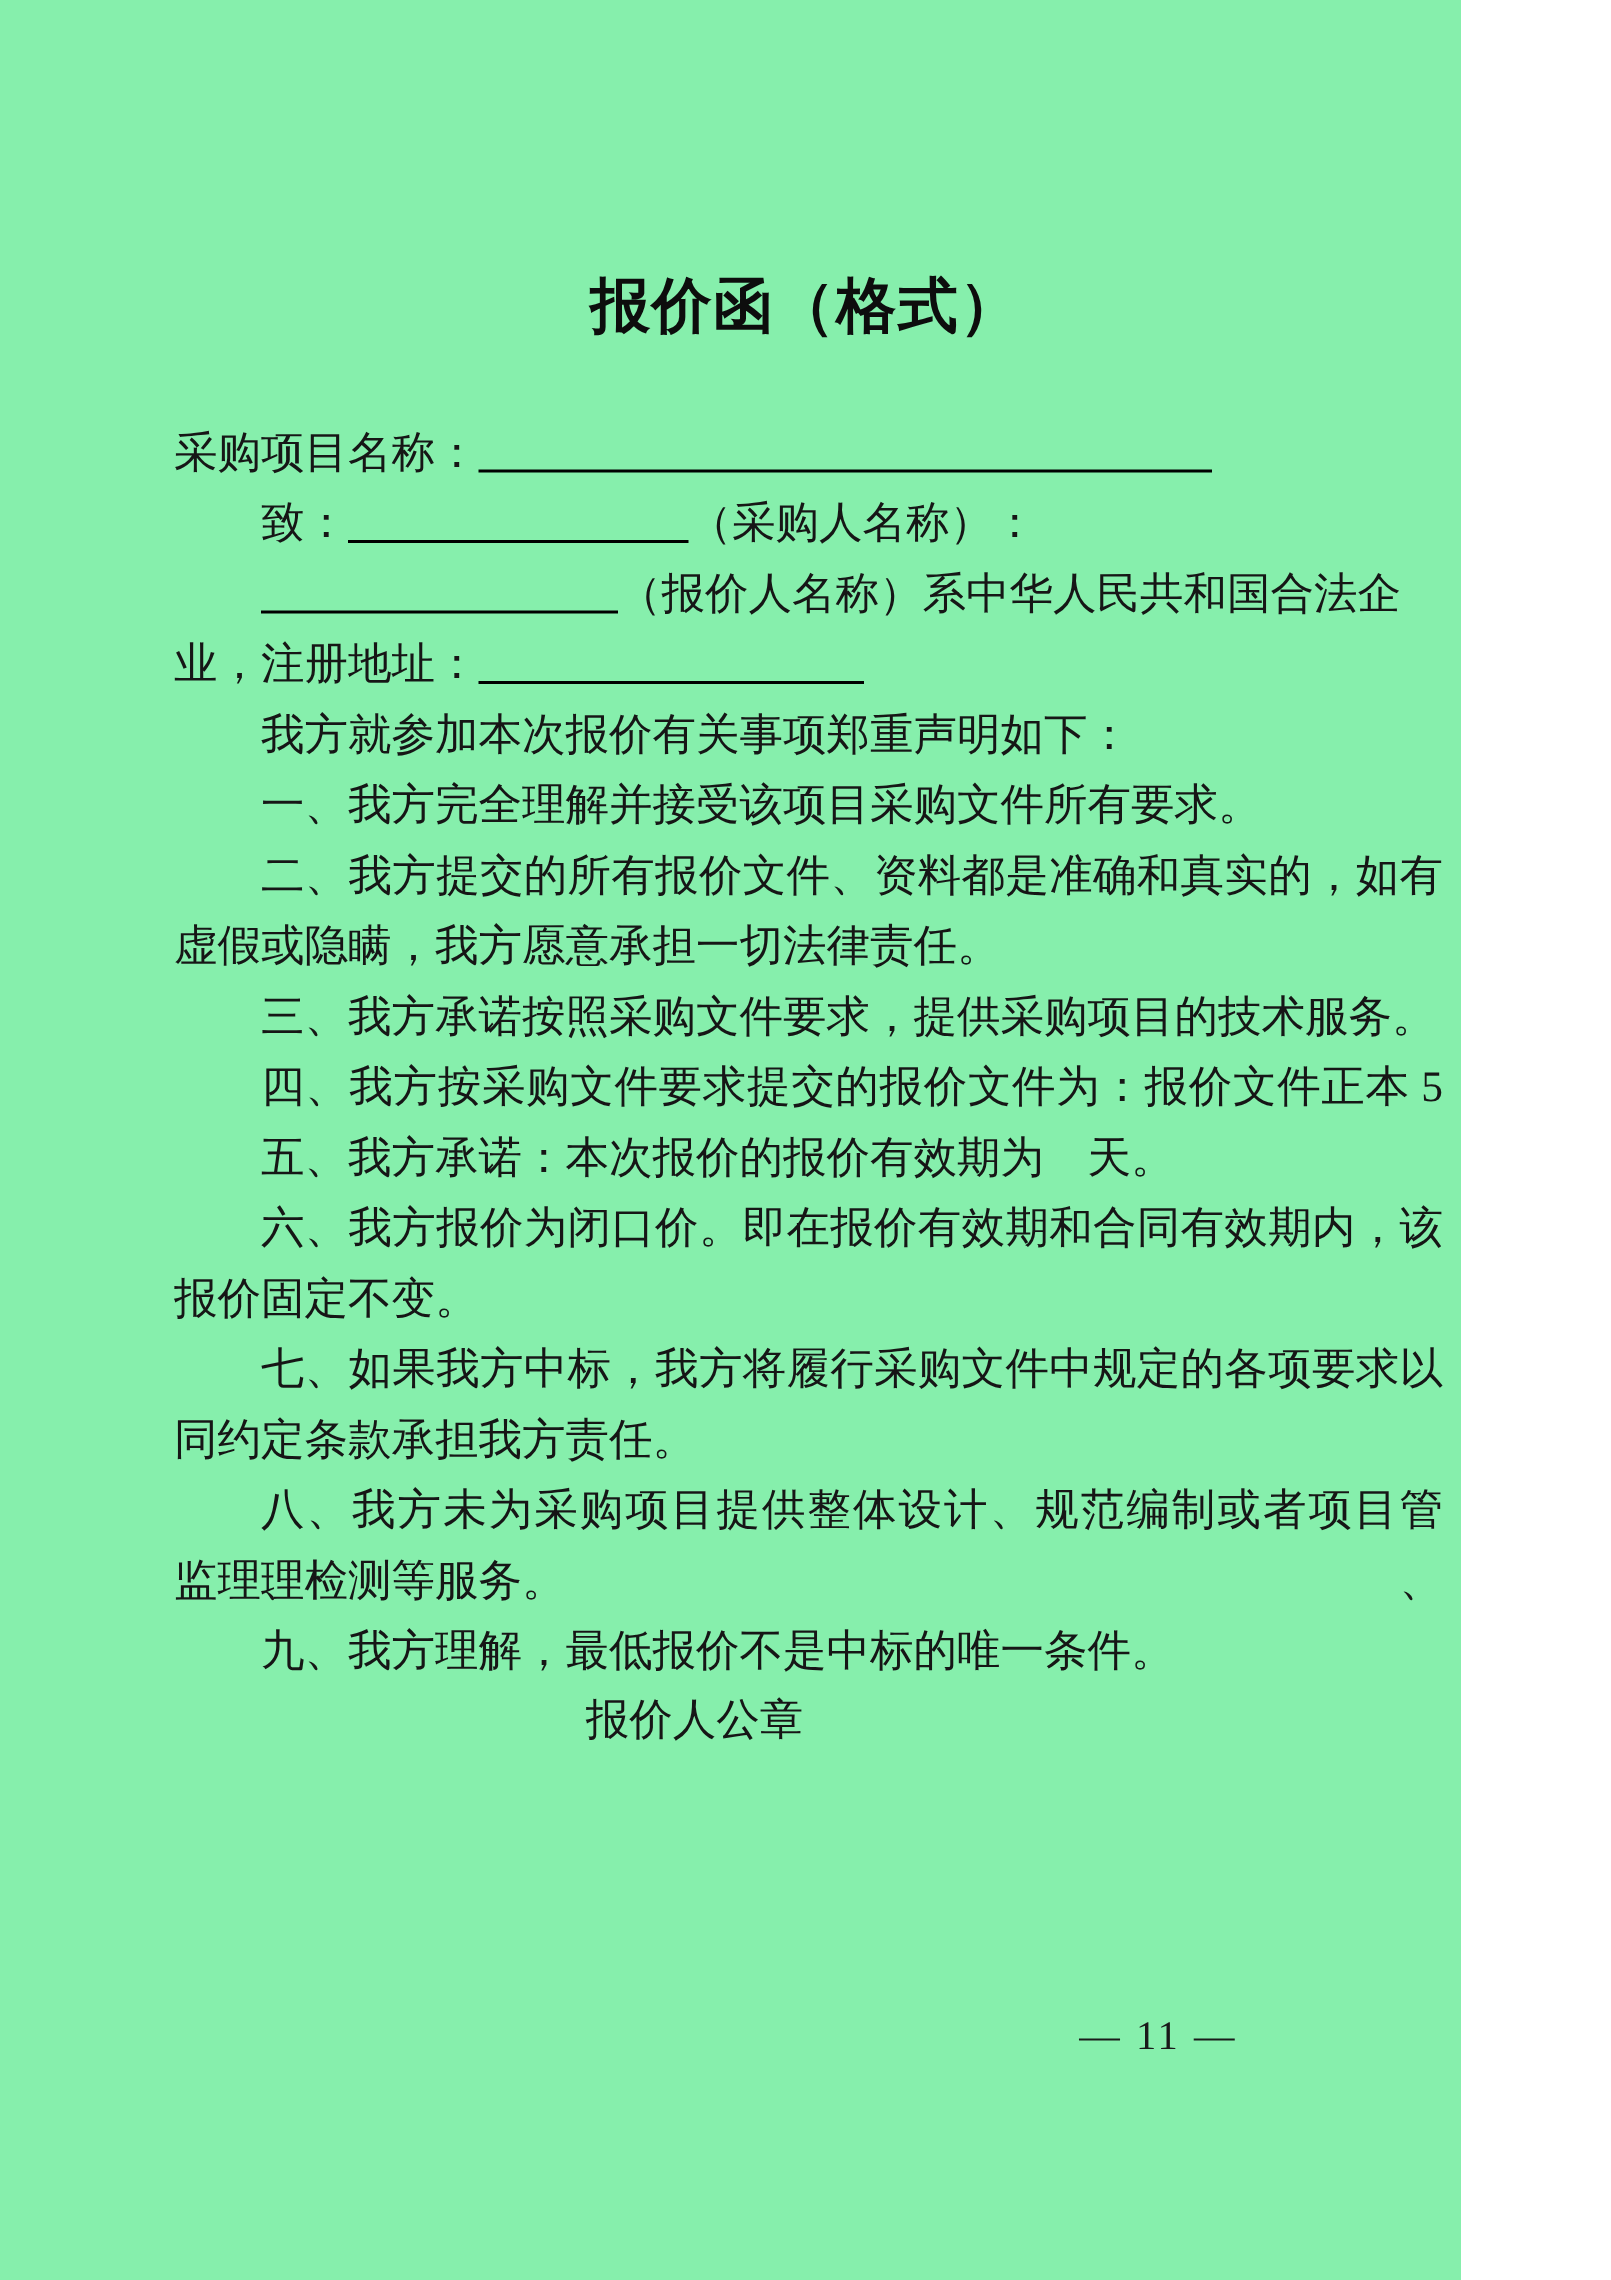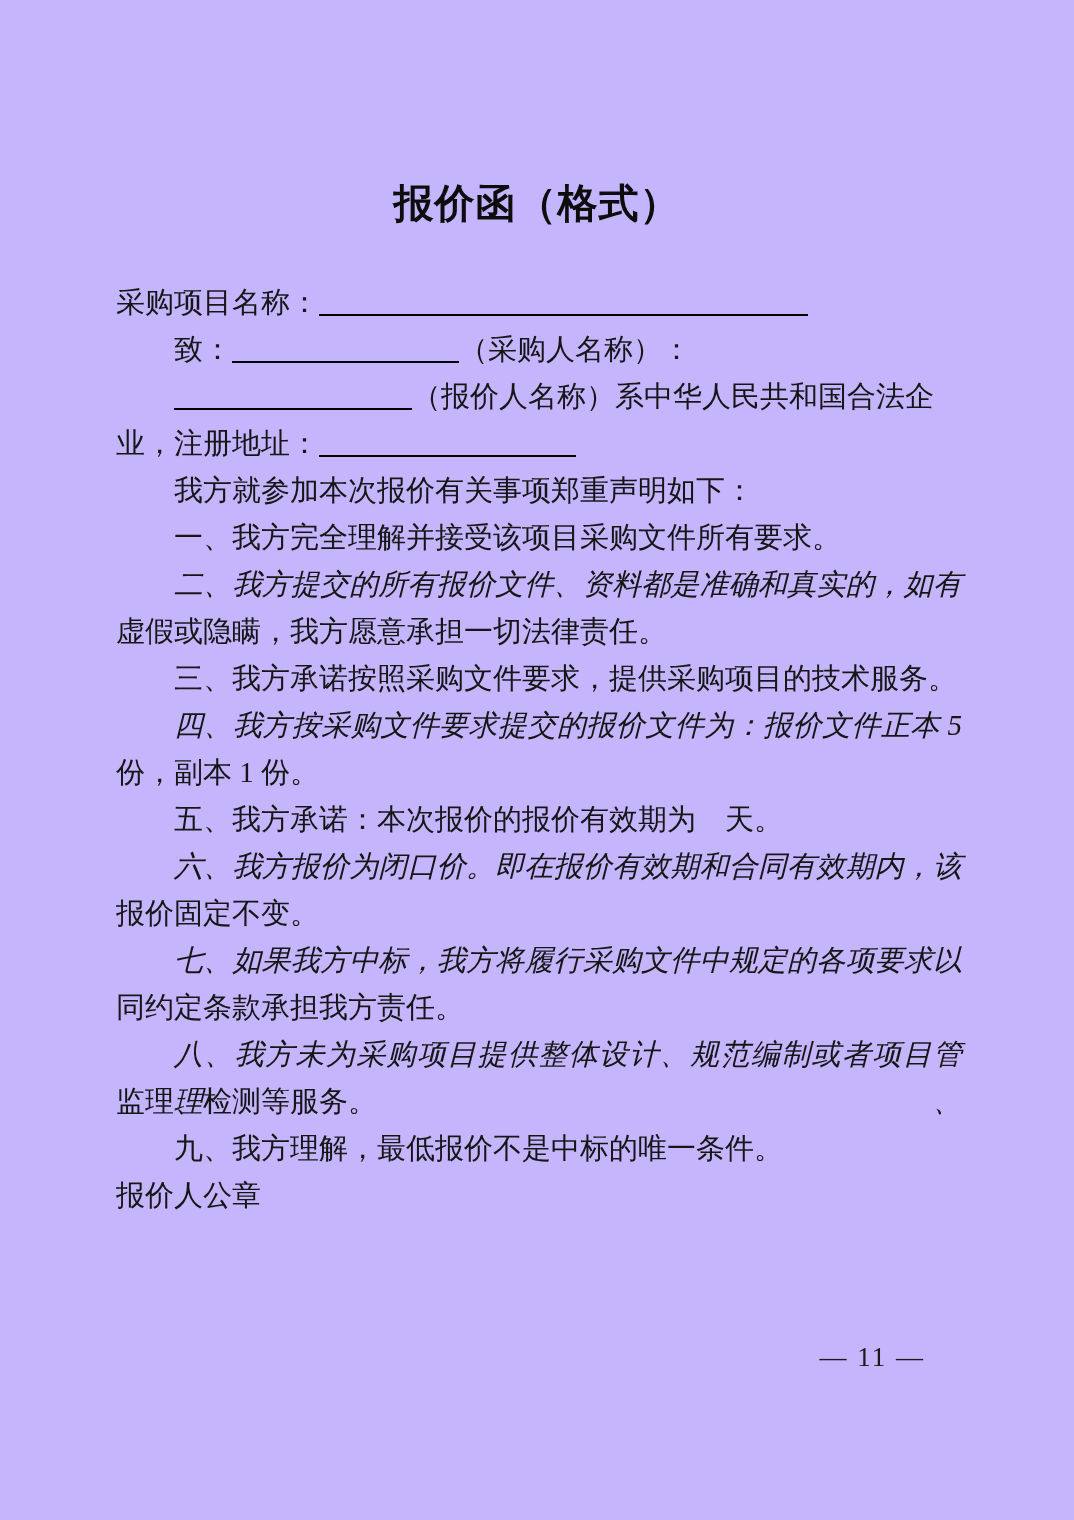--- a/index.html
+++ b/index.html
@@ -1,20 +1,20 @@
 <!DOCTYPE html>
 <html><head>
 <meta charset="utf-8">
 <style>
   html, body { margin: 0; padding: 0; background: #ffffff; }
   .page {
     position: relative;
-    width: 1074px;
+    width: 974px;
     height: 1520px;
-    background: #c4b5fd;
+    background: #86efac;
     color: #161616;
     font-family: "Liberation Serif", serif;
     overflow: hidden;
   }
   .doc-title {
     position: absolute;
     top: 180px;
     left: 114px;
     width: 846px;
     text-align: center;
@@ -32,23 +32,22 @@
     font-size: 29px;
     line-height: 47px;
     color: #161616;
   }
   .line { height: 47px; white-space: nowrap; }
   .line.indent { padding-left: 58px; }
   .line.justify {
     white-space: normal;
     text-align: justify;
     text-align-last: justify;
-    font-style: italic;
   }
-  .line.right { text-align: left; }
+  .line.right { text-align: center; font-family: Liberation Mono, monospace; }
   .blank {
     display: inline-block;
     height: 1em;
     border-bottom: 2px solid #000000;
     vertical-align: -4px;
   }
   .page-number {
     position: absolute;
     top: 1342px;
     right: 149px;
@@ -68,21 +67,20 @@
       <div class="line"><span>采购项目名称：</span><span class="blank" style="width: 489px;"></span></div>
       <div class="line indent"><span>致：</span><span class="blank" style="width: 227px;"></span><span>（采购人名称）：</span></div>
       <div class="line indent"><span class="blank" style="width: 238px;"></span><span>（报价人名称）系中华人民共和国合法企</span></div>
       <div class="line"><span>业，注册地址：</span><span class="blank" style="width: 257px;"></span></div>
       <div class="line indent"><span>我方就参加本次报价有关事项郑重声明如下：</span></div>
       <div class="line indent"><span>一、我方完全理解并接受该项目采购文件所有要求。</span></div>
       <div class="line indent justify"><span>二、我方提交的所有报价文件、资料都是准确和真实的，如有</span></div>
       <div class="line"><span>虚假或隐瞒，我方愿意承担一切法律责任。</span></div>
       <div class="line indent"><span>三、我方承诺按照采购文件要求，提供采购项目的技术服务。</span></div>
       <div class="line indent justify"><span>四、我方按采购文件要求提交的报价文件为：报价文件正本 5</span></div>
-      <div class="line"><span>份，副本 1 份。</span></div>
       <div class="line indent"><span>五、我方承诺：本次报价的报价有效期为　天。</span></div>
       <div class="line indent justify"><span>六、我方报价为闭口价。即在报价有效期和合同有效期内，该</span></div>
       <div class="line"><span>报价固定不变。</span></div>
       <div class="line indent justify"><span>七、如果我方中标，我方将履行采购文件中规定的各项要求以</span></div>
       <div class="line"><span>同约定条款承担我方责任。</span></div>
       <div class="line indent justify"><span>八、我方未为采购项目提供整体设计、规范编制或者项目管理、</span></div>
       <div class="line"><span>监理、检测等服务。</span></div>
       <div class="line indent"><span>九、我方理解，最低报价不是中标的唯一条件。</span></div>
       <div class="line right" style="padding-right: 152px;"><span>报价人公章</span></div>
     </div>

